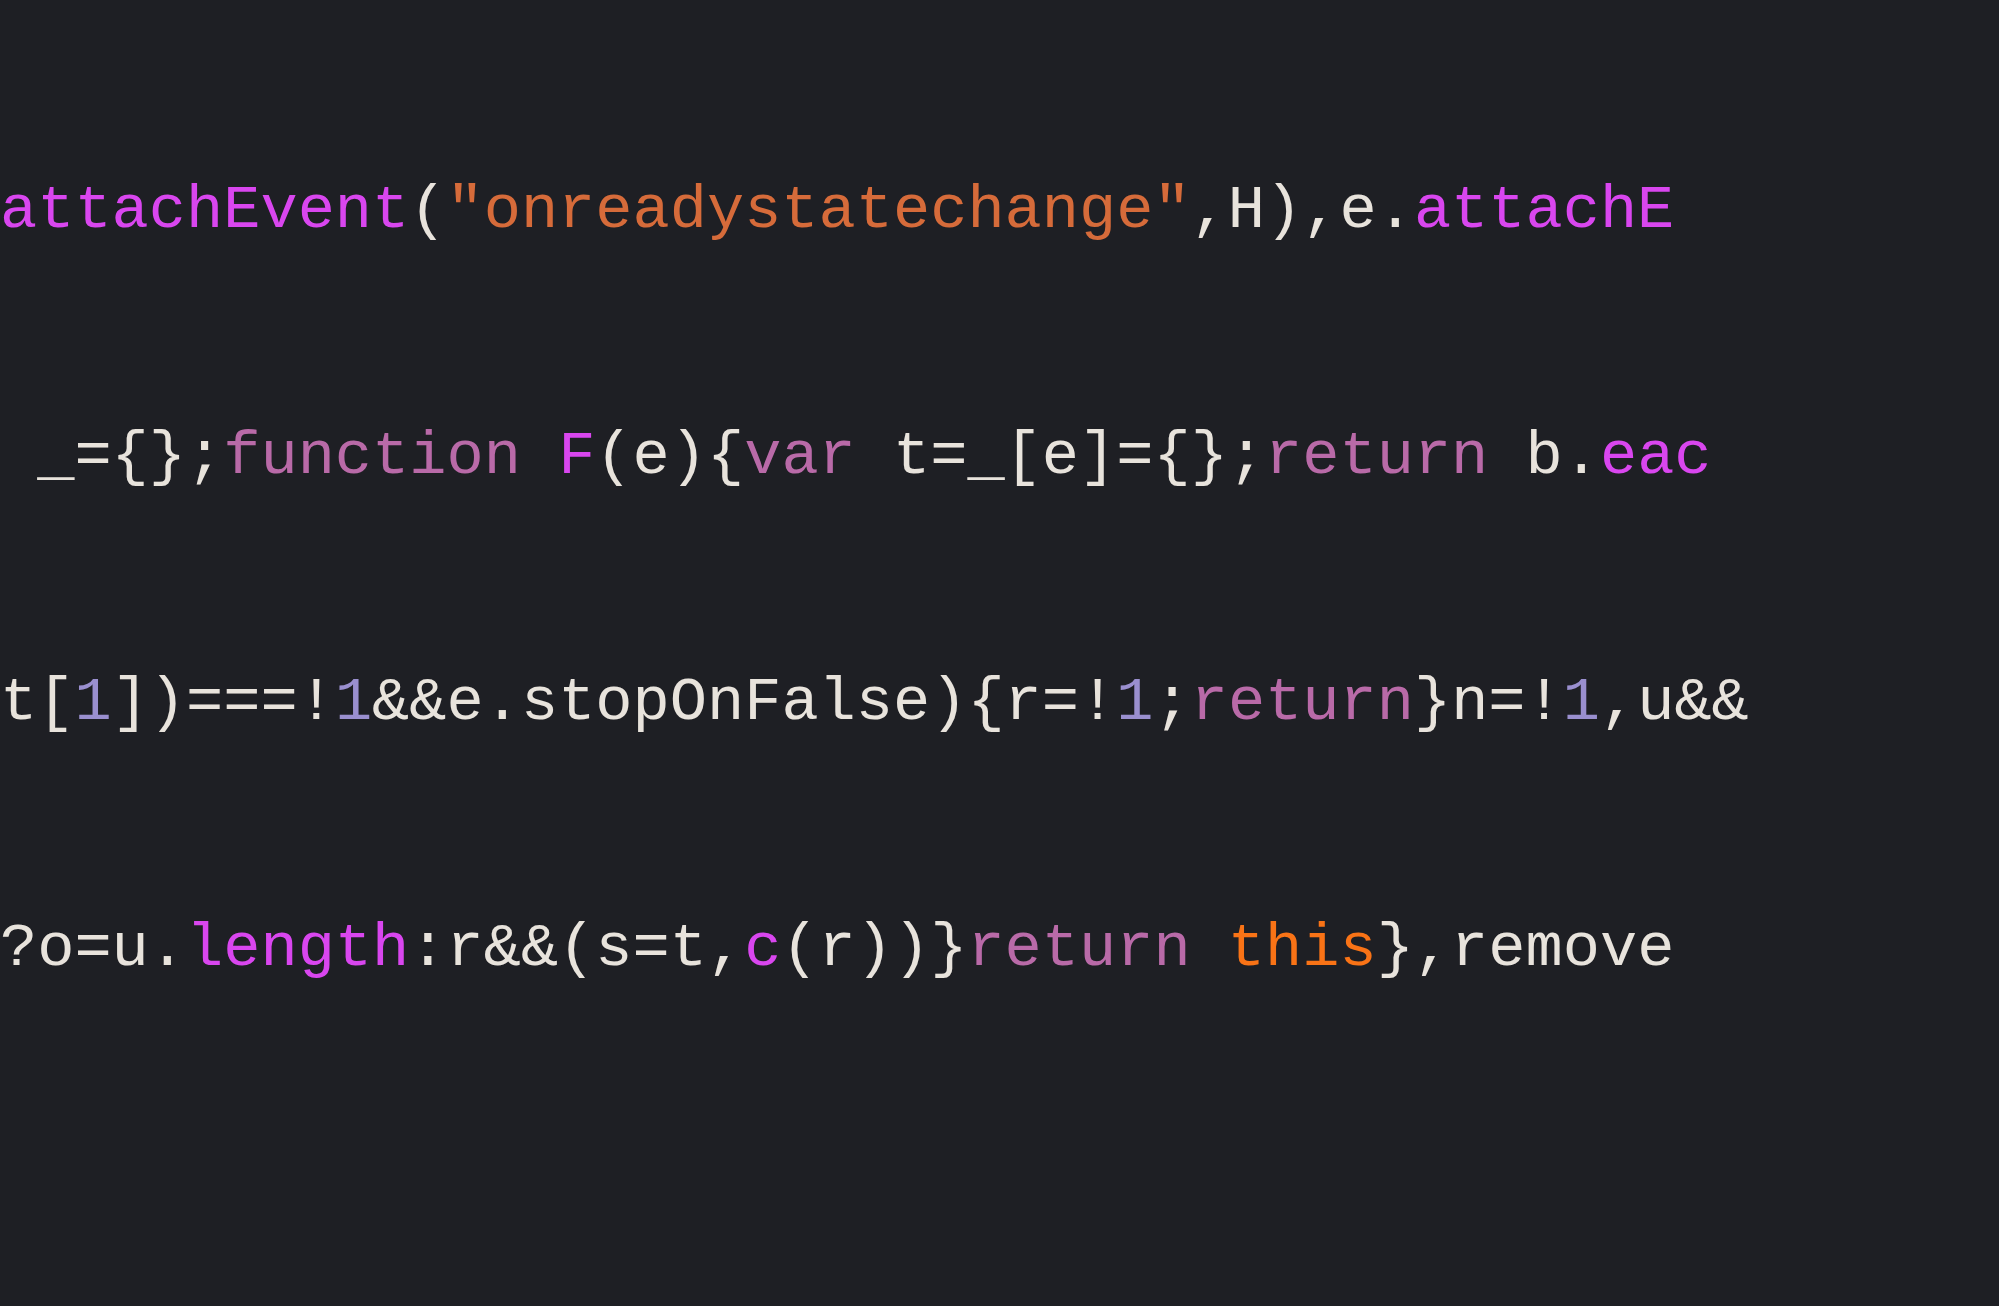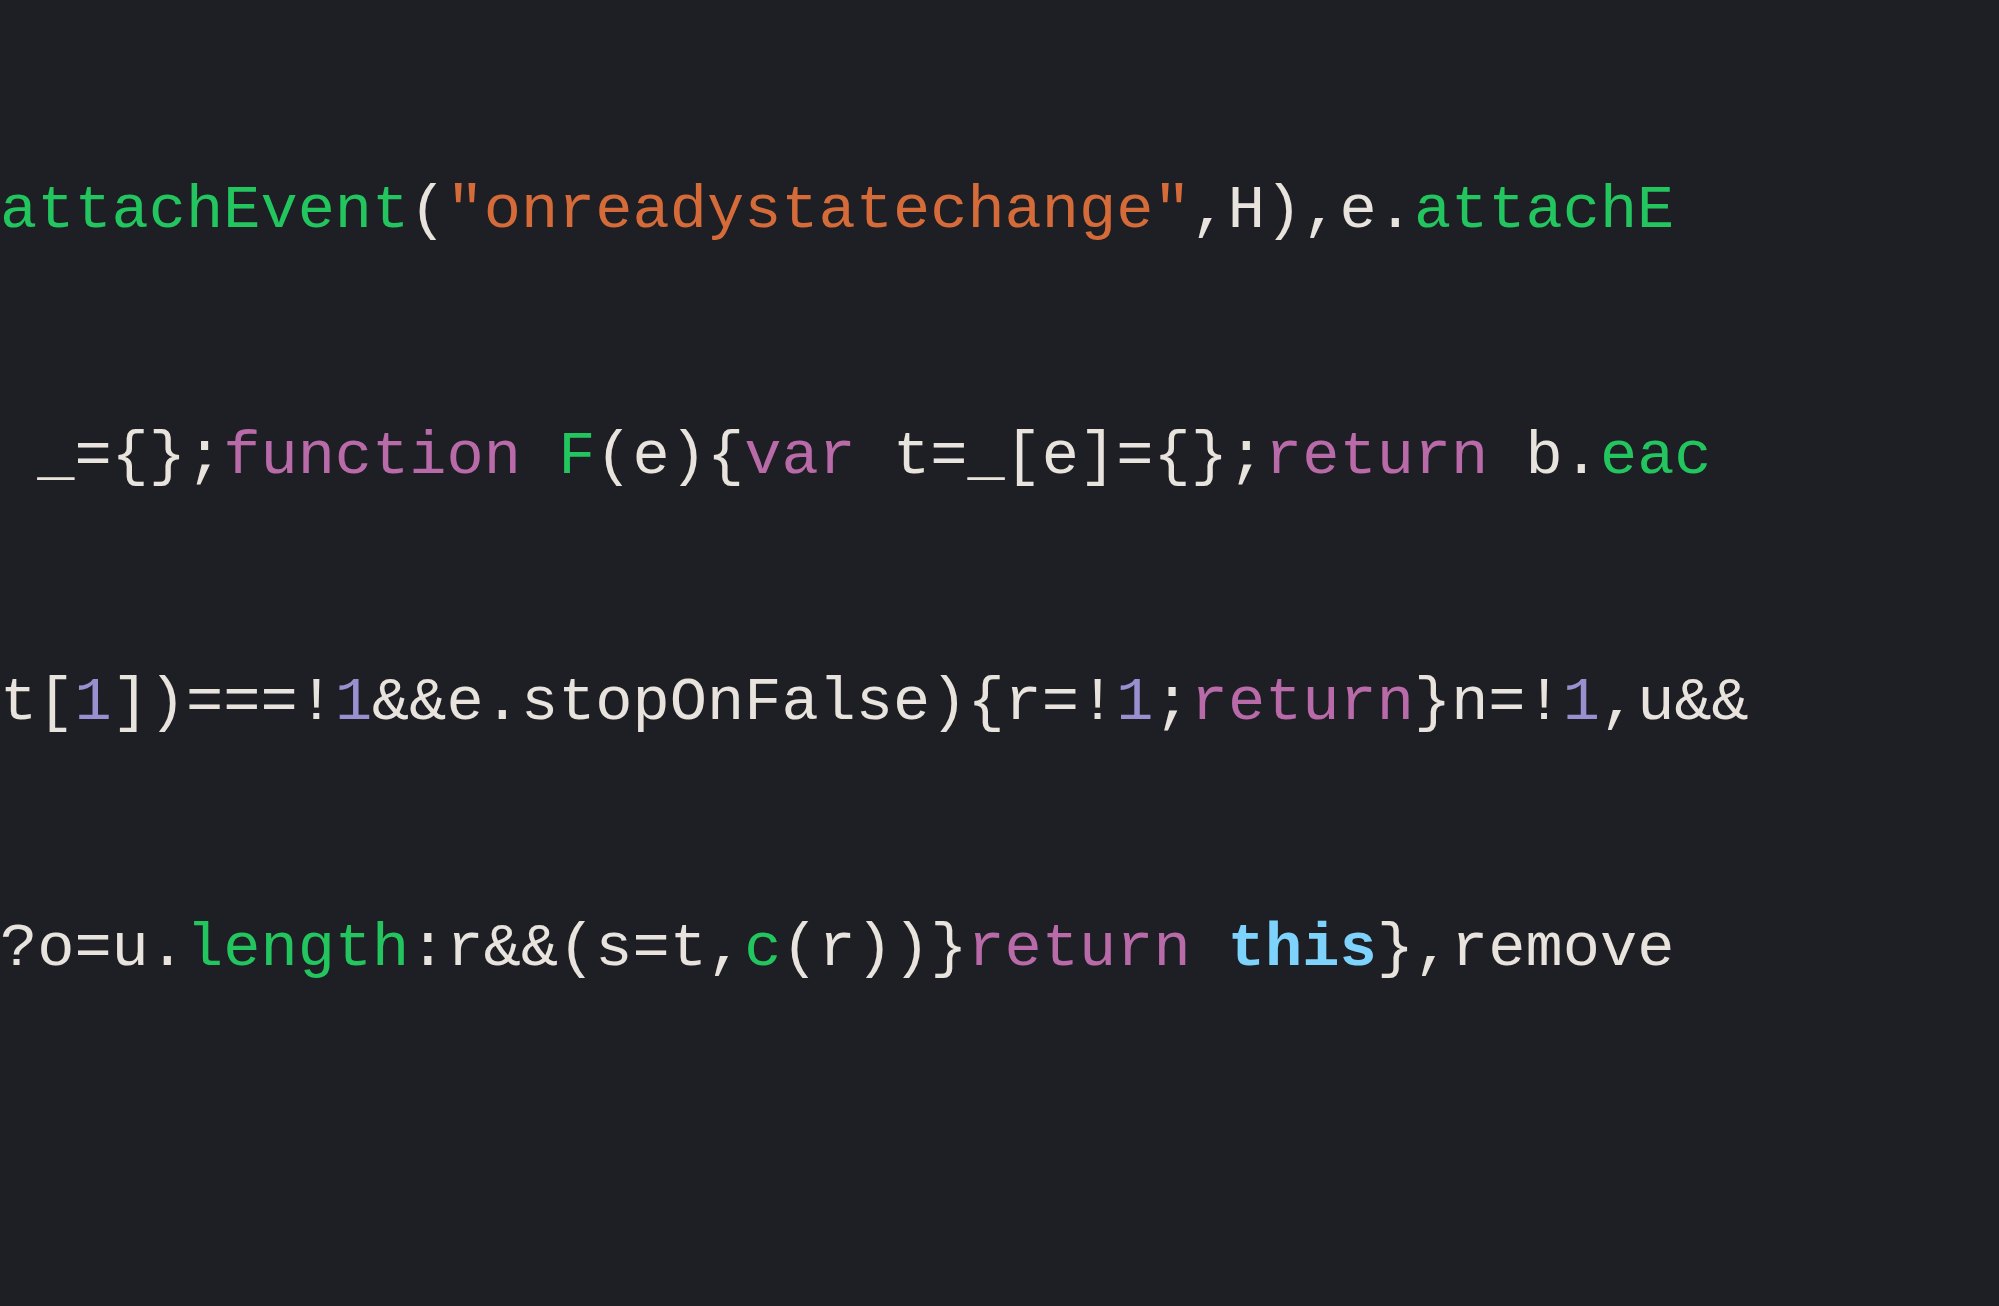--- a/index.html
+++ b/index.html
@@ -16,25 +16,25 @@
     line-height: 82px;
     letter-spacing: 0px;
     white-space: pre;
     color: #e8e3dc;
     padding-top: 6px;
     padding-left: 0;
   }
   .line { display: block; }
   
   .de  { color: #e8e3dc; }  
-  .cy  { color: #22c55e; text-align: center; }  
+  .cy  { color: #d946ef; text-align: center; }  
   .pu  { color: #b96aa8; font-family: Liberation Mono, monospace; }  
   .or  { color: #d66b3a; }  
   .nu  { color: #9a8fcf; }  
-  .pk  { color: #7dd3fc; font-weight: bold; }  
+  .pk  { color: #f97316; }  
 </style>
 </head>
 <body>
 
 <div class="editor">
   <span class="line"><span class="cy">attachEvent</span><span class="de">(</span><span class="or">"onreadystatechange"</span><span class="de">,H),e.</span><span class="cy">attachE</span></span>
   <span class="line"><span class="de"> _={};</span><span class="pu">function</span><span class="de"> </span><span class="cy">F</span><span class="de">(e){</span><span class="pu">var</span><span class="de"> t=_[e]={};</span><span class="pu">return</span><span class="de"> b.</span><span class="cy">eac</span></span>
   <span class="line"><span class="de">t[</span><span class="nu">1</span><span class="de">])===!</span><span class="nu">1</span><span class="de">&amp;&amp;e.stopOnFalse){r=!</span><span class="nu">1</span><span class="de">;</span><span class="pu">return</span><span class="de">}n=!</span><span class="nu">1</span><span class="de">,u&amp;&amp;</span></span>
   <span class="line"><span class="de">?o=u.</span><span class="cy">length</span><span class="de">:r&amp;&amp;(s=t,</span><span class="cy">c</span><span class="de">(r))}</span><span class="pu">return</span><span class="de"> </span><span class="pk">this</span><span class="de">},remove</span></span>
   

